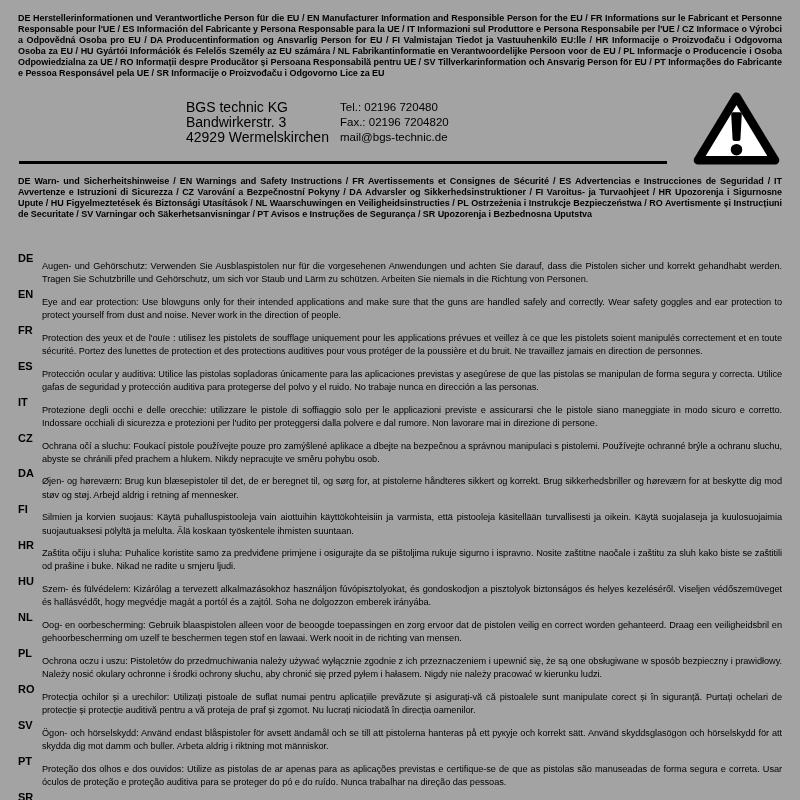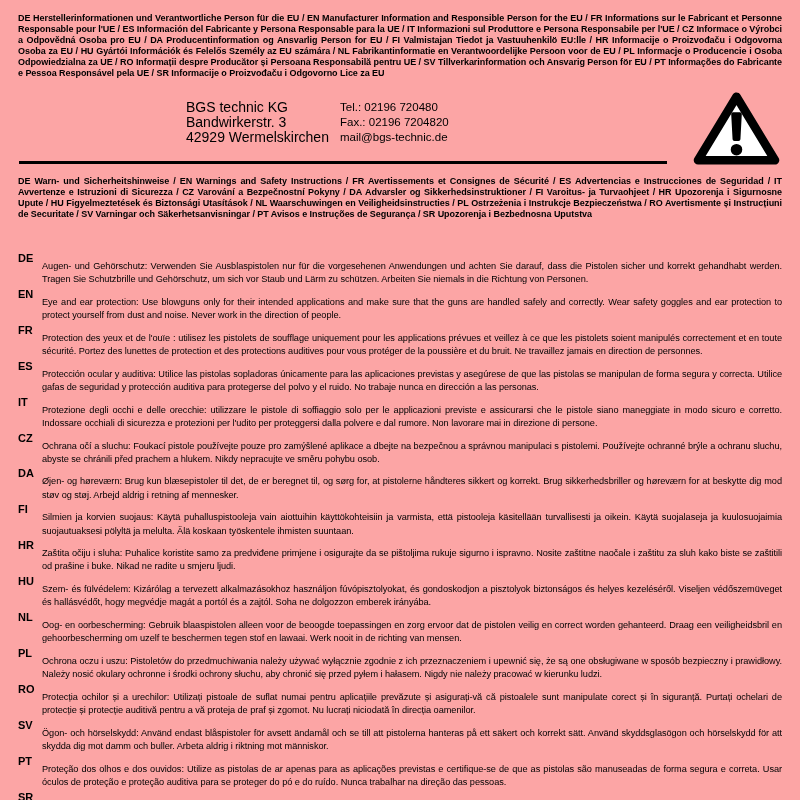--- a/index.html
+++ b/index.html
@@ -1,20 +1,20 @@
 <!DOCTYPE html>
 <html><head>
 <meta charset="utf-8">
 <style>
   * { margin:0; padding:0; box-sizing:border-box; }
   html,body { background:#e8e8e8; }
   .page {
     position:relative;
     width:800px; height:800px;
-    background:#fca5a5;
+    background:#a3a3a3;
     color:#000;
     font-family:"Liberation Sans", sans-serif;
     overflow:hidden;
     margin:0 auto;
   }
   .mfr-header {
     position:absolute; left:18px; top:13px; width:764px;
     font-size:9px; line-height:11px; font-weight:bold;
     text-align:justify; letter-spacing:-0.05px;
   }
@@ -140,21 +140,21 @@
     <div class="lang-item">
       <span class="lang-code">PL</span>
       <span class="lang-text">Ochrona oczu i uszu: Pistoletów do przedmuchiwania należy używać wyłącznie zgodnie z ich przeznaczeniem i upewnić się, że są one obsługiwane w sposób bezpieczny i prawidłowy. Należy nosić okulary ochronne i środki ochrony słuchu, aby chronić się przed pyłem i hałasem. Nigdy nie należy pracować w kierunku ludzi.</span>
     </div>
     <div class="lang-item">
       <span class="lang-code">RO</span>
       <span class="lang-text">Protecția ochilor și a urechilor: Utilizați pistoale de suflat numai pentru aplicațiile prevăzute și asigurați-vă că pistoalele sunt manipulate corect și în siguranță. Purtați ochelari de protecție și protecție auditivă pentru a vă proteja de praf și zgomot. Nu lucrați niciodată în direcția oamenilor.</span>
     </div>
     <div class="lang-item">
       <span class="lang-code">SV</span>
-      <span class="lang-text">Ögon- och hörselskydd: Använd endast blåspistoler för avsett ändamål och se till att pistolerna hanteras på ett säkert och korrekt sätt. Använd skyddsglasögon och hörselskydd för att skydda dig mot damm och buller. Arbeta aldrig i riktning mot människor.</span>
+      <span class="lang-text">Ögon- och hörselskydd: Använd endast blåspistoler för avsett ändamål och se till att pistolerna hanteras på ett рукује och korrekt sätt. Använd skyddsglasögon och hörselskydd för att skydda dig mot damm och buller. Arbeta aldrig i riktning mot människor.</span>
     </div>
     <div class="lang-item">
       <span class="lang-code">PT</span>
       <span class="lang-text">Proteção dos olhos e dos ouvidos: Utilize as pistolas de ar apenas para as aplicações previstas e certifique-se de que as pistolas são manuseadas de forma segura e correta. Usar óculos de proteção e proteção auditiva para se proteger do pó e do ruído. Nunca trabalhar na direção das pessoas.</span>
     </div>
     <div class="lang-item">
       <span class="lang-code">SR</span>
       <span class="lang-text">Заштита очију и слуха: Користите пиштоље за дување само за предвиђене примене и уверите се да се оружјем рукује безбедно и правилно. Носите заштитне наочаре и заштиту за слух да бисте се заштитили од прашине и буке. Никада не радите у правцу људи.</span>
     </div>
   </div>

